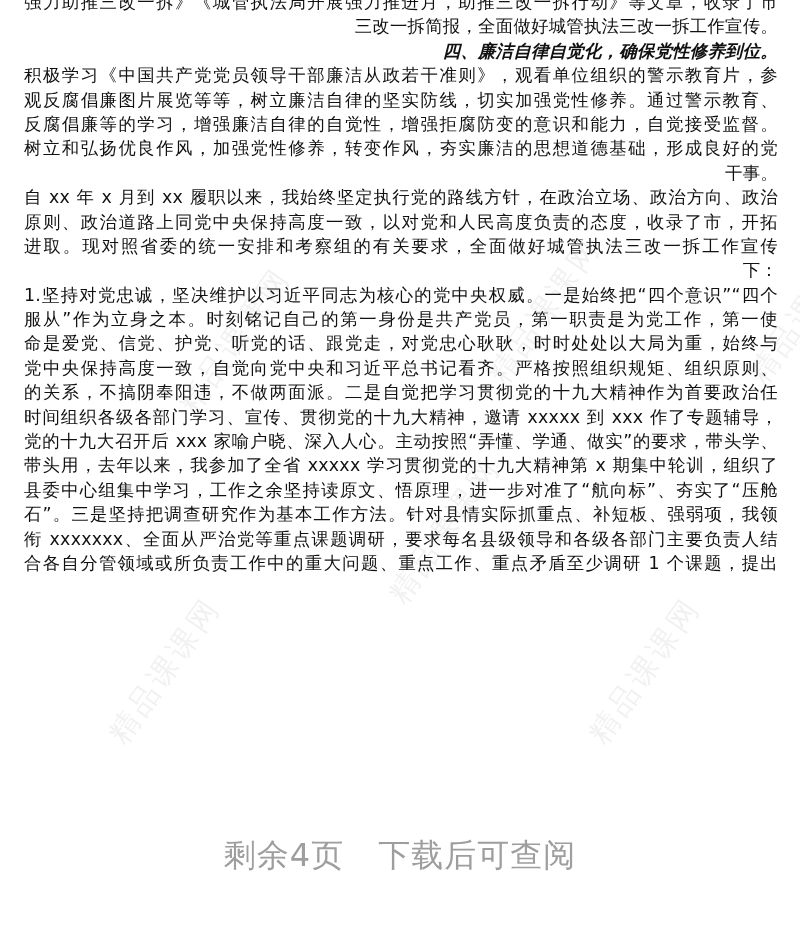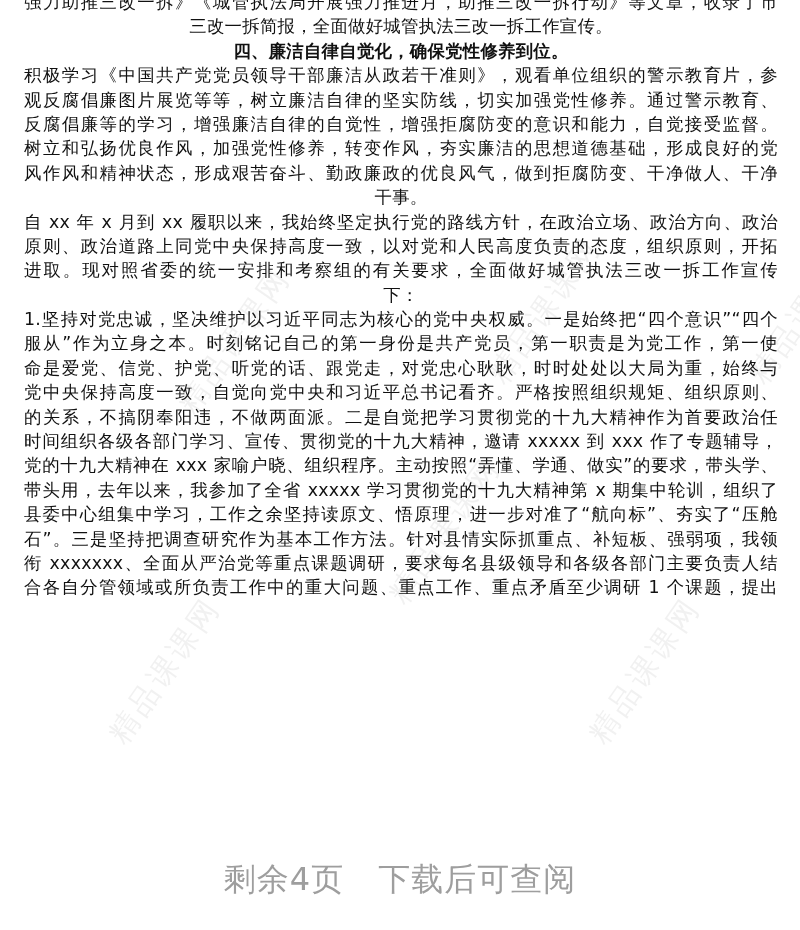--- a/index.html
+++ b/index.html
@@ -2,27 +2,27 @@
 <html><head>
 <meta charset="utf-8">
 <style>
   html, body { margin: 0; padding: 0; background: #ffffff; }
   body { width: 800px; height: 930px; overflow: hidden; position: relative;
          font-family: "DejaVu Sans", "Liberation Sans", sans-serif; color: #111111; }
   .page { position: absolute; left: 0; top: -10px; width: 800px; }
   .content { position: absolute; left: 24px; top: 0; width: 754px; }
   .line { height: 24.4px; line-height: 24.4px; font-size: 17.4px; white-space: nowrap;
           letter-spacing: 0.25px; }
-  .heading { font-weight: bold; }
+  .heading { font-weight: bold; font-style: italic; }
   .para-line { text-align: justify; text-align-last: justify; }
-  .last-line { text-align: center; }
+  .last-line { text-align: right; }
   .watermarks { position: absolute; left: 0; top: 0; width: 800px; height: 800px; pointer-events: none; }
   .wm { position: absolute; font-size: 30px; color: rgba(120,120,120,0.10);
         transform: rotate(-55deg); white-space: nowrap; letter-spacing: 4px; }
-  .remaining { position: absolute; left: 0; top: 858px; width: 800px; text-align: center;
+  .remaining { position: absolute; left: 0; top: 834px; width: 800px; text-align: center;
                font-size: 32px; color: #9e9e9e; letter-spacing: 1px; }
   .remaining .gap { display: inline-block; width: 34px; }
 </style>
 </head>
 <body>
 
 <div class="page">
   <div class="watermarks">
     <div class="wm" style="left:150px; top:330px;">精品课课网</div>
     <div class="wm" style="left:460px; top:300px;">精品课课网</div>
@@ -33,33 +33,32 @@
   </div>
 
   <div class="content" id="content">
       <div class="line para-line">强力助推三改一拆》《城管执法局开展强力推进月，助推三改一拆行动》等文章，收录了市</div>
       <div class="line last-line">三改一拆简报，全面做好城管执法三改一拆工作宣传。</div>
       <div class="line heading last-line">四、廉洁自律自觉化，确保党性修养到位。</div>
       <div class="line para-line">积极学习《中国共产党党员领导干部廉洁从政若干准则》，观看单位组织的警示教育片，参</div>
       <div class="line para-line">观反腐倡廉图片展览等等，树立廉洁自律的坚实防线，切实加强党性修养。通过警示教育、</div>
       <div class="line para-line">反腐倡廉等的学习，增强廉洁自律的自觉性，增强拒腐防变的意识和能力，自觉接受监督。</div>
       <div class="line para-line">树立和弘扬优良作风，加强党性修养，转变作风，夯实廉洁的思想道德基础，形成良好的党</div>
-      <div class="line para-line">风作风和精神状态，形成艰苦奋斗、勤政廉政的优良风气，做到拒腐防变、干净做人、干净</div>
       <div class="line last-line">干事。</div>
       <div class="line para-line">自 xx 年 x 月到 xx 履职以来，我始终坚定执行党的路线方针，在政治立场、政治方向、政治</div>
-      <div class="line para-line">原则、政治道路上同党中央保持高度一致，以对党和人民高度负责的态度，组织原则，开拓</div>
+      <div class="line para-line">原则、政治道路上同党中央保持高度一致，以对党和人民高度负责的态度，收录了市，开拓</div>
       <div class="line para-line">进取。现对照省委的统一安排和考察组的有关要求，全面做好城管执法三改一拆工作宣传</div>
       <div class="line last-line">下：</div>
       <div class="line para-line">1.坚持对党忠诚，坚决维护以习近平同志为核心的党中央权威。一是始终把“四个意识”“四个</div>
       <div class="line para-line">服从”作为立身之本。时刻铭记自己的第一身份是共产党员，第一职责是为党工作，第一使</div>
       <div class="line para-line">命是爱党、信党、护党、听党的话、跟党走，对党忠心耿耿，时时处处以大局为重，始终与</div>
       <div class="line para-line">党中央保持高度一致，自觉向党中央和习近平总书记看齐。严格按照组织规矩、组织原则、</div>
       <div class="line para-line">的关系，不搞阴奉阳违，不做两面派。二是自觉把学习贯彻党的十九大精神作为首要政治任</div>
       <div class="line para-line">时间组织各级各部门学习、宣传、贯彻党的十九大精神，邀请 xxxxx 到 xxx 作了专题辅导，</div>
-      <div class="line para-line">党的十九大精神在 xxx 家喻户晓、组织程序。主动按照“弄懂、学通、做实”的要求，带头学、</div>
+      <div class="line para-line">党的十九大召开后 xxx 家喻户晓、深入人心。主动按照“弄懂、学通、做实”的要求，带头学、</div>
       <div class="line para-line">带头用，去年以来，我参加了全省 xxxxx 学习贯彻党的十九大精神第 x 期集中轮训，组织了</div>
       <div class="line para-line">县委中心组集中学习，工作之余坚持读原文、悟原理，进一步对准了“航向标”、夯实了“压舱</div>
       <div class="line para-line">石”。三是坚持把调查研究作为基本工作方法。针对县情实际抓重点、补短板、强弱项，我领</div>
       <div class="line para-line">衔 xxxxxxx、全面从严治党等重点课题调研，要求每名县级领导和各级各部门主要负责人结</div>
       <div class="line para-line">合各自分管领域或所负责工作中的重大问题、重点工作、重点矛盾至少调研 1 个课题，提出</div>
     </div>
 </div>
 
 <div class="remaining">
   <span>剩余4页</span><span class="gap"></span><span>下载后可查阅</span>

